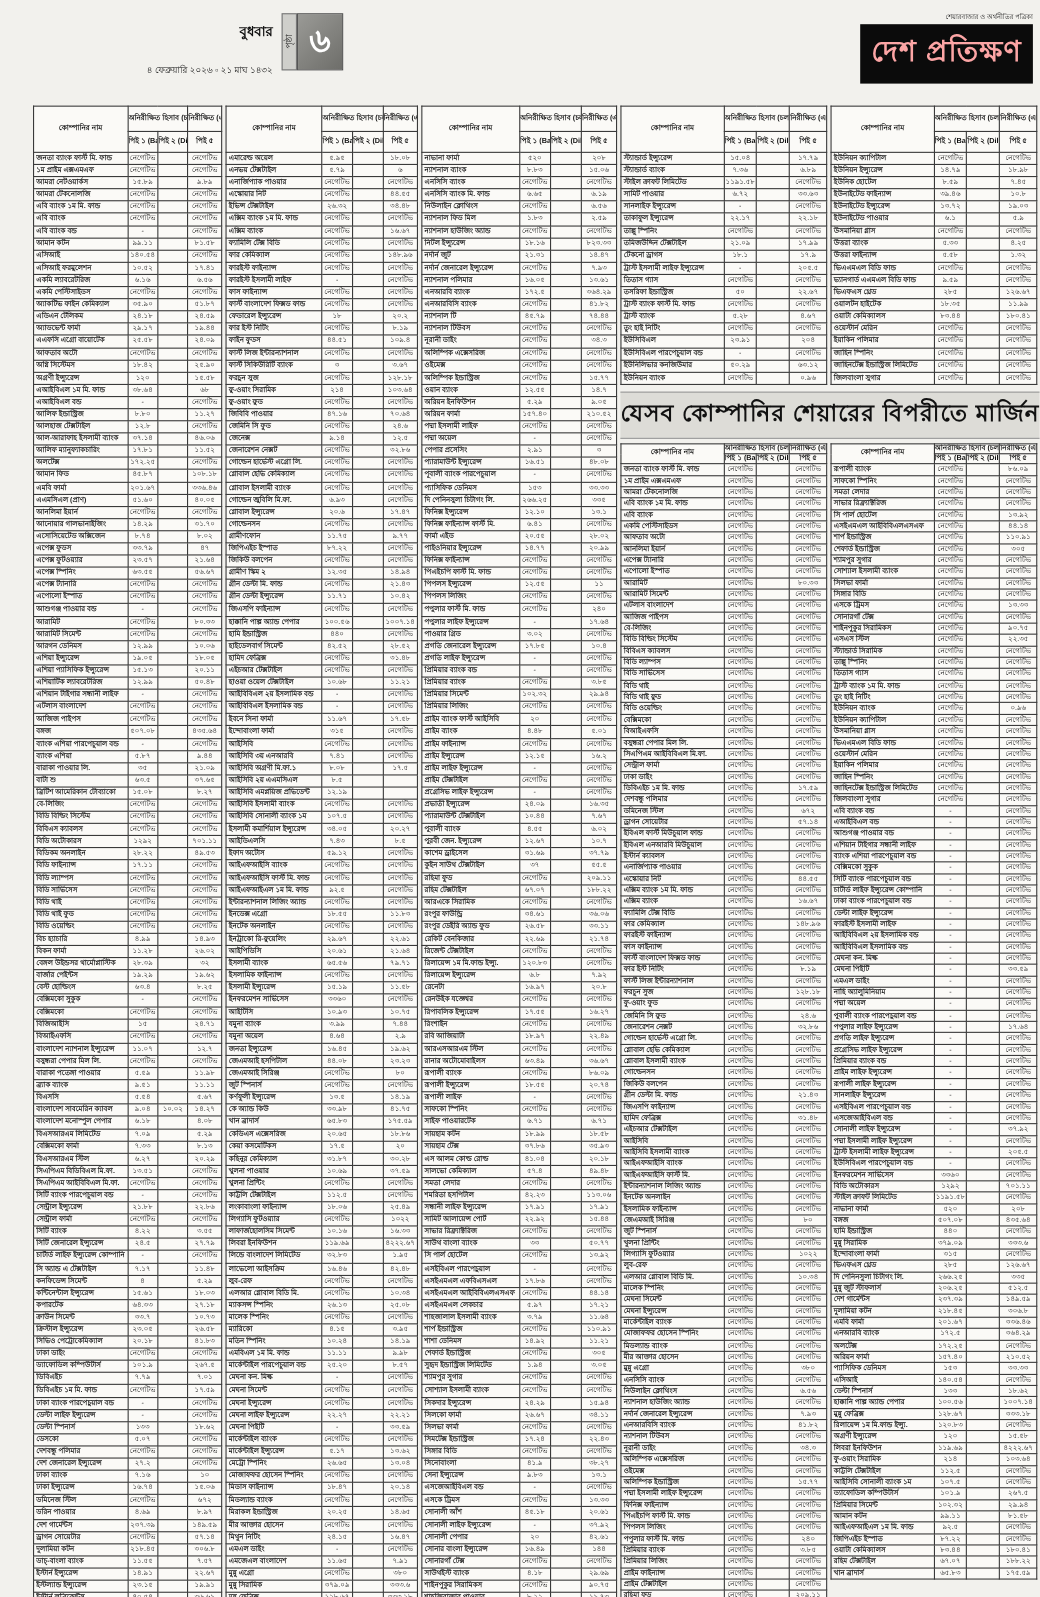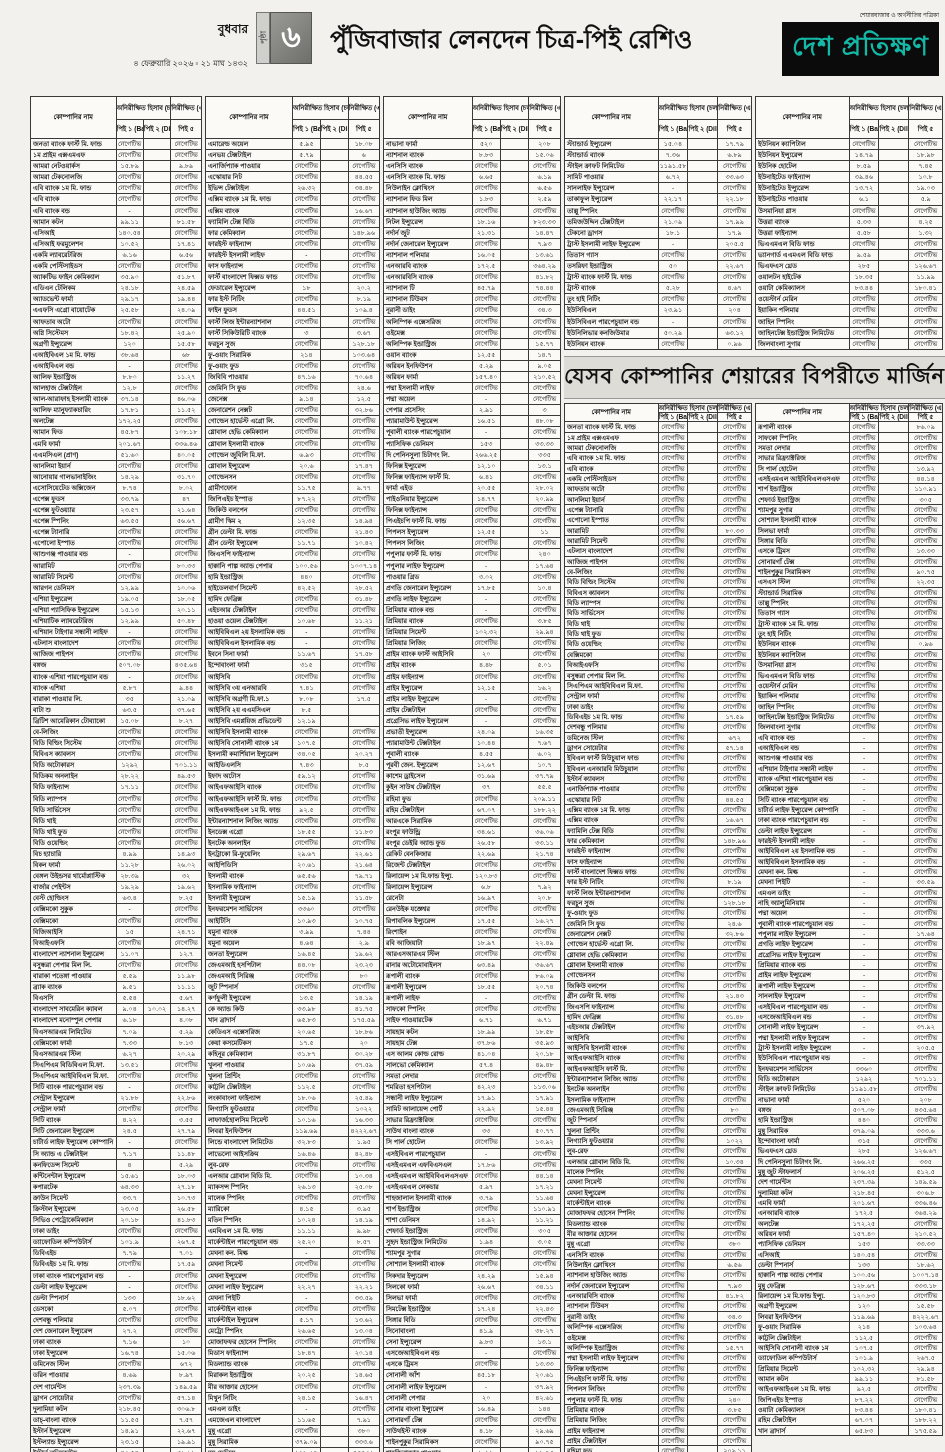--- a/index.html
+++ b/index.html
@@ -9,21 +9,21 @@
   .masthead{position:absolute;top:8px;left:0;width:100%;height:56px;}
   .dateblock{position:absolute;left:118px;top:12px;text-align:right;width:130px;}
   .weekday{font-size:12px;font-weight:bold;}
   .dateline{font-size:8px;margin-top:17px;}
   .pagebox{position:absolute;left:256px;top:4px;width:56px;height:52px;display:flex;}
   .pglabel{writing-mode:vertical-rl;transform:rotate(180deg);background:#cfcfcb;color:#222;font-size:8px;display:flex;align-items:center;justify-content:center;width:12px;border:1px solid #777;}
   .pgnum{flex:1;background:linear-gradient(135deg,#9a9a96,#6e6e6a);color:#fff;font-size:30px;font-weight:bold;display:flex;align-items:center;justify-content:center;border:1px solid #555;}
   .main-title{position:absolute;left:330px;top:12px;font-size:25px;font-weight:bold;letter-spacing:0px;}
   .logo-wrap{position:absolute;right:6px;top:2px;text-align:right;}
   .logo-tag{font-size:6px;margin-bottom:1px;}
-  .logo{background:#0b0b0b;color:#14b8a6;font-size:26px;font-weight:bold;padding:4px 10px 6px 10px;letter-spacing:1px;}
+  .logo{background:#0b0b0b;color:#fca5a5;font-size:26px;font-weight:bold;padding:4px 10px 6px 10px;letter-spacing:1px;}
   
   .headline{position:absolute;top:64px;left:30px;width:902px;height:26px;border:2px solid #222;background:#e9e8e3;font-size:20px;font-weight:bold;line-height:26px;padding-left:6px;box-sizing:border-box;white-space:nowrap;overflow:hidden;}
   
   .cols{position:absolute;top:96px;left:30px;width:910px;display:flex;align-items:flex-start;}
   .gcol{margin-right:3px;}
   table{border-collapse:collapse;table-layout:fixed;background:#fbfaf7;}
   th,td{border:1px solid #3a3a3a;padding:0;overflow:hidden;white-space:nowrap;}
   th{font-size:6.6px;font-weight:bold;text-align:center;line-height:1.25;}
   .t-main th.h-top{height:22px;}
   .t-main th.h-sub{height:18px;}
@@ -47,21 +47,20 @@
 
   <div class="masthead">
     <div class="dateblock">
       <div class="weekday">বুধবার</div>
       <div class="dateline">৪ ফেব্রুয়ারি ২০২৬ ▫ ২১ মাঘ ১৪৩২</div>
     </div>
     <div class="pagebox">
       <div class="pglabel">পৃষ্ঠা</div>
       <div class="pgnum">৬</div>
     </div>
-    <div class="main-title">পুঁজিবাজার লেনদেন চিত্র-পিই রেশিও</div>
     <div class="logo-wrap">
       <div class="logo-tag">শেয়ারবাজার ও অর্থনীতির পত্রিকা</div>
       <div class="logo">দেশ প্রতিক্ষণ</div>
     </div>
   </div>
 
 
   <div class="cols">
     <div class="gcol">
       <table class="t-main w1">

